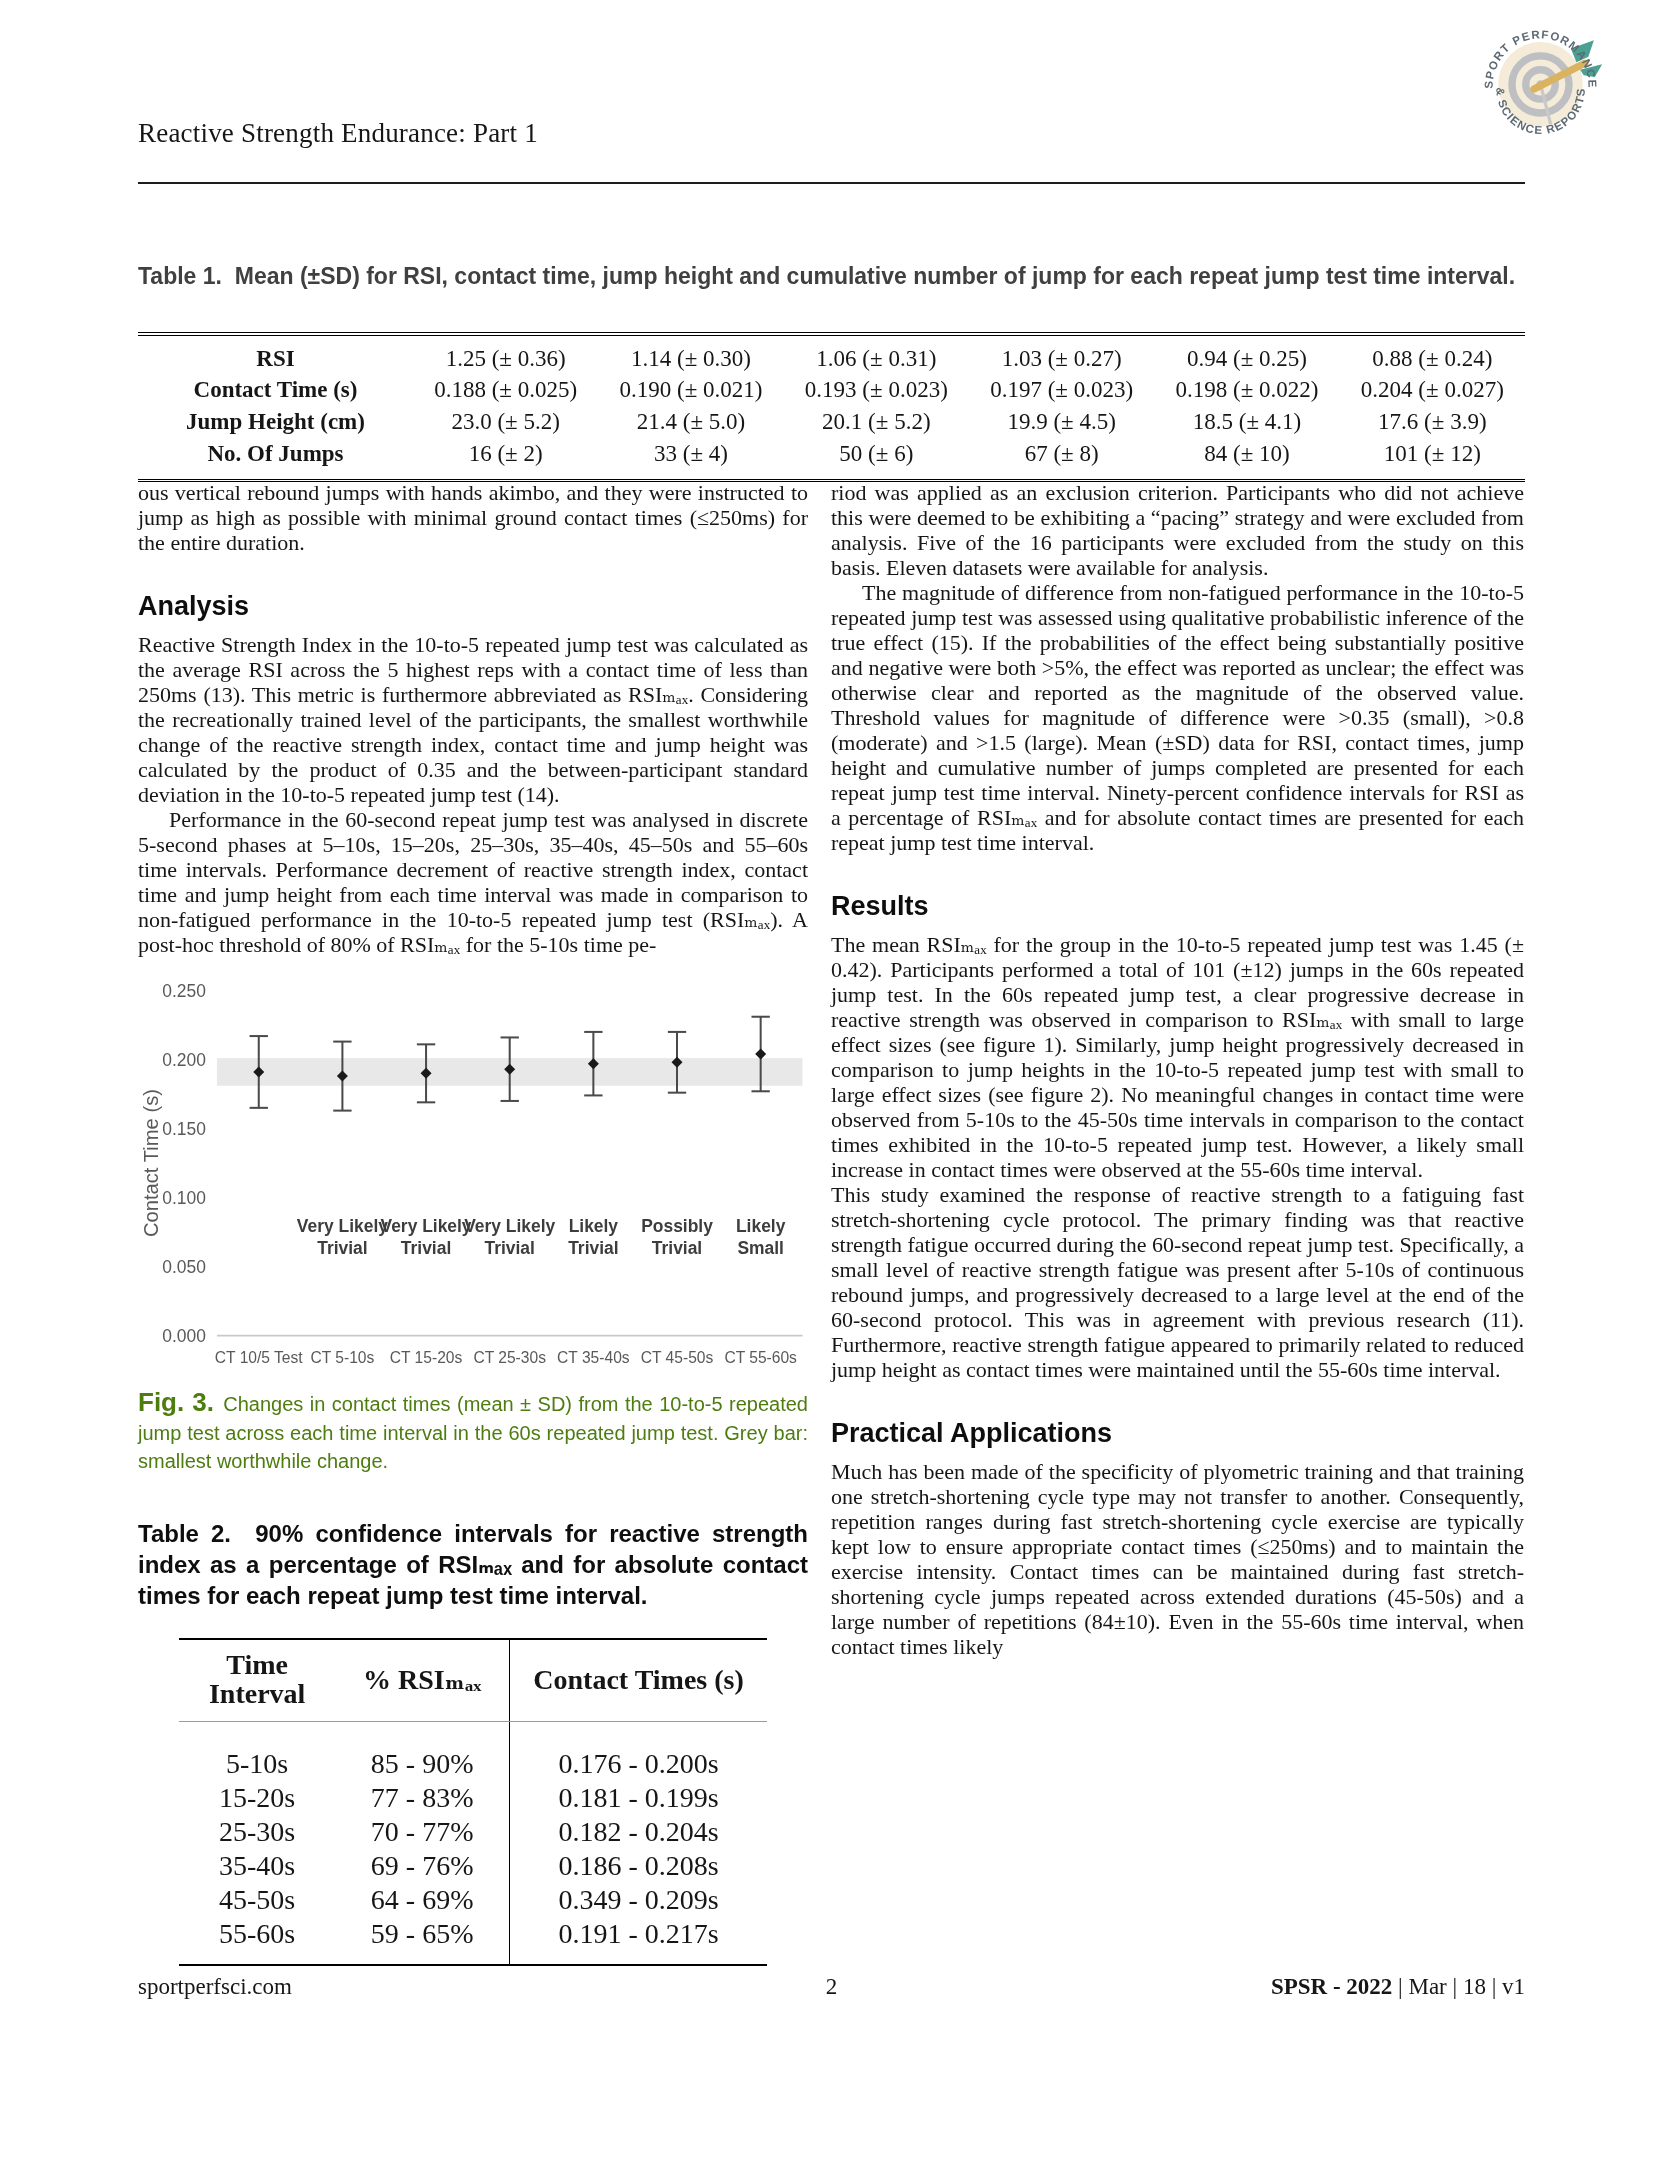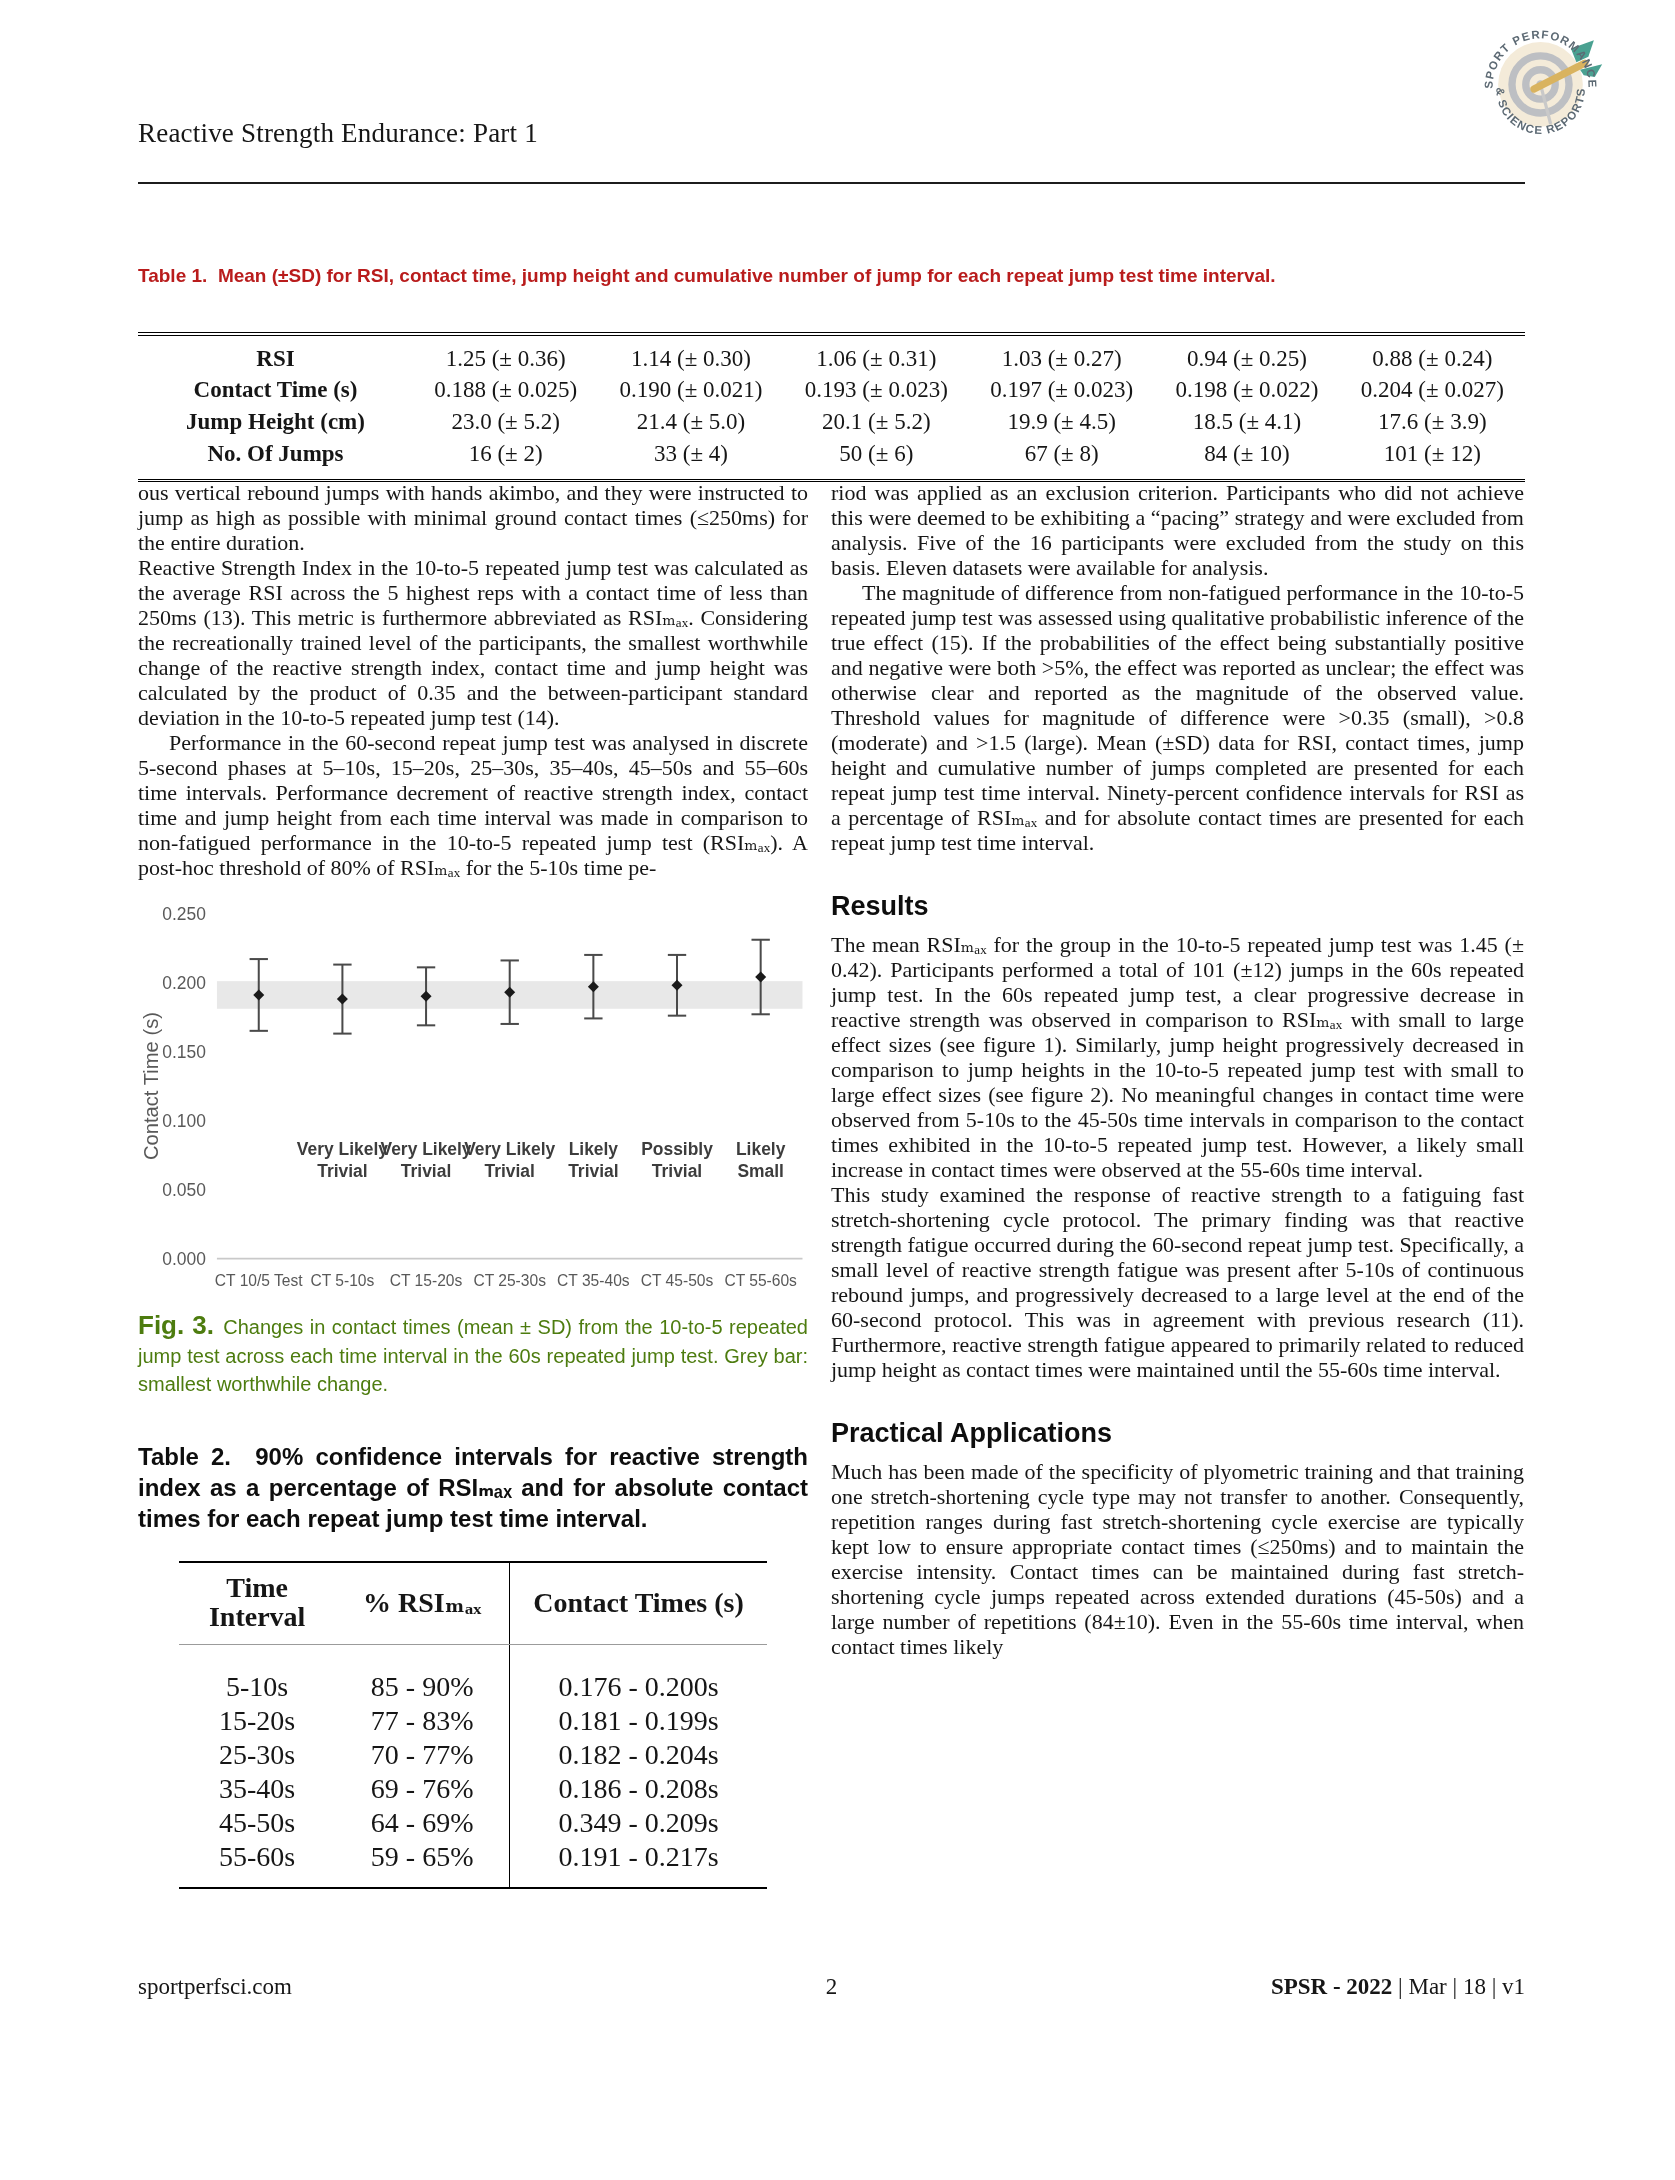--- a/index.html
+++ b/index.html
@@ -7,21 +7,21 @@
         font-family:"Liberation Serif","DejaVu Serif",serif;color:#161616;overflow:hidden;}
 
   
   .header-title{position:absolute;left:138px;top:118px;font-size:27px;letter-spacing:0.2px;}
   .header-rule{position:absolute;left:138px;top:182px;width:1387px;border-top:2.8px solid #1c1c1c;}
   .logo{position:absolute;left:1477px;top:20px;}
 
   
   .t1caption{position:absolute;left:138px;top:261px;width:1387px;
              font-family:"Liberation Sans","DejaVu Sans",sans-serif;font-weight:bold;
-             font-size:19px;line-height:30px;color:#b91c1c;}
+             font-size:23px;line-height:30px;color:#404040;}
   .t1wrap{position:absolute;left:138px;top:332px;width:1387px;
           border-top:1.8px solid #000;border-bottom:1.8px solid #000;padding:1.8px 0;}
   .t1inner{border-top:0.9px solid #000;border-bottom:0.9px solid #000;padding:7.3px 0 9.2px;}
   table.t1{width:100%;border-collapse:collapse;font-size:23px;table-layout:fixed;}
   table.t1 th{font-weight:bold;text-align:center;padding:2.8px 3.7px;white-space:nowrap;}
   table.t1 td{text-align:center;padding:2.8px 3.7px;white-space:nowrap;}
   table.t1 col.lbl{width:275px;}
 
   
   .col{position:absolute;top:478px;font-size:22px;line-height:25px;text-align:justify;}
@@ -141,20 +141,21 @@
               <td>84 (± 10)</td>
               <td>101 (± 12)</td>
             </tr>
           </tbody>
       </table>
     </div>
   </div>
 
   <div class="col col-left">
     <p>ous vertical rebound jumps with hands akimbo, and they were instructed to jump as high as possible with minimal ground contact times (≤250ms) for the entire duration.</p>
+    <h2 class="sec">Analysis</h2>
     <p>Reactive Strength Index in the 10-to-5 repeated jump test was calculated as the average RSI across the 5 highest reps with a contact time of less than 250ms (13). This metric is furthermore abbreviated as RSIₘₐₓ. Considering the recreationally trained level of the participants, the smallest worthwhile change of the reactive strength index, contact time and jump height was calculated by the product of 0.35 and the between-participant standard deviation in the 10-to-5 repeated jump test (14).</p>
     <p class="indent">Performance in the 60-second repeat jump test was analysed in discrete 5-second phases at 5–10s, 15–20s, 25–30s, 35–40s, 45–50s and 55–60s time intervals. Performance decrement of reactive strength index, contact time and jump height from each time interval was made in comparison to non-fatigued performance in the 10-to-5 repeated jump test (RSIₘₐₓ). A post-hoc threshold of 80% of RSIₘₐₓ for the 5-10s time pe-</p>
 
     <div id="chart"><svg width="670" height="399" viewBox="0 0 730 434" style="font-size:24px">
           <rect x="86" y="83.69599999999997" width="638" height="30.08000000000004" fill="#e8e8e8"></rect>
           <text x="74" y="393" text-anchor="end" font-size="19" fill="#595959" font-family="Liberation Sans, DejaVu Sans, sans-serif">0.000</text>
           <text x="74" y="317.8" text-anchor="end" font-size="19" fill="#595959" font-family="Liberation Sans, DejaVu Sans, sans-serif">0.050</text>
           <text x="74" y="242.6" text-anchor="end" font-size="19" fill="#595959" font-family="Liberation Sans, DejaVu Sans, sans-serif">0.100</text>
           <text x="74" y="167.4" text-anchor="end" font-size="19" fill="#595959" font-family="Liberation Sans, DejaVu Sans, sans-serif">0.150</text>
           <text x="74" y="92.19999999999999" text-anchor="end" font-size="19" fill="#595959" font-family="Liberation Sans, DejaVu Sans, sans-serif">0.200</text>

